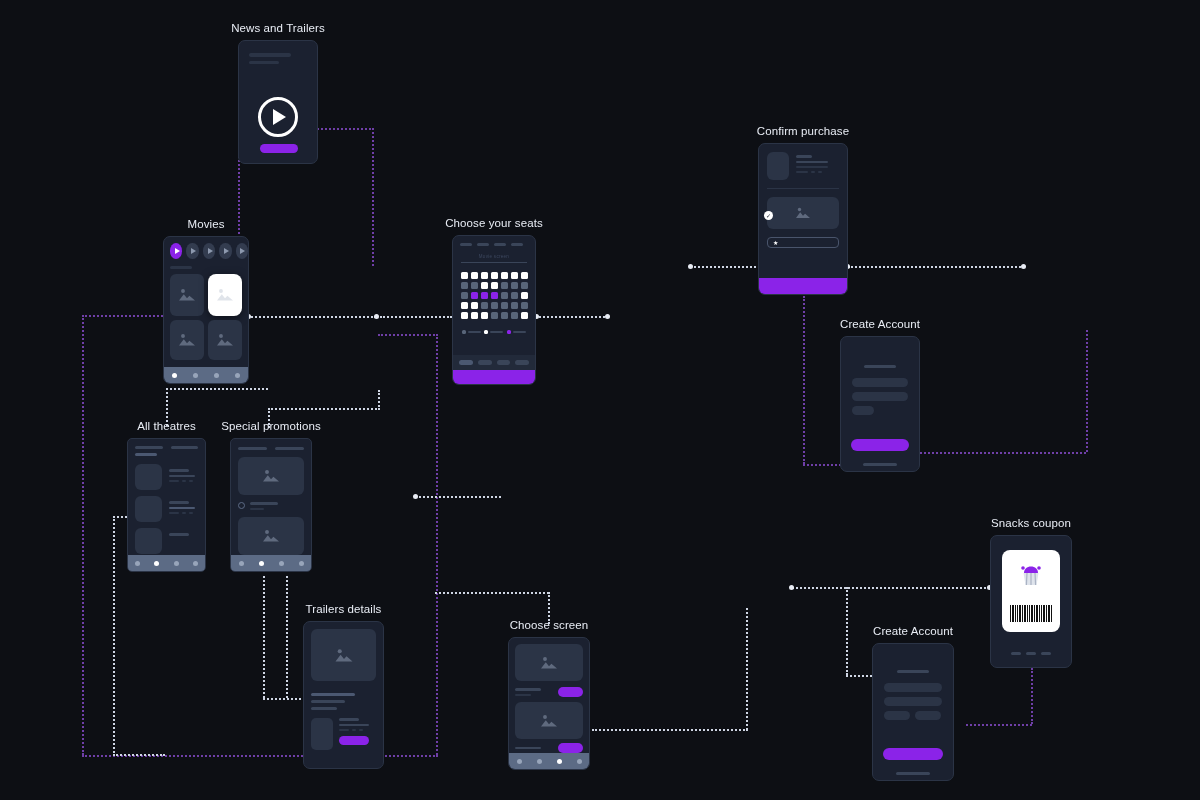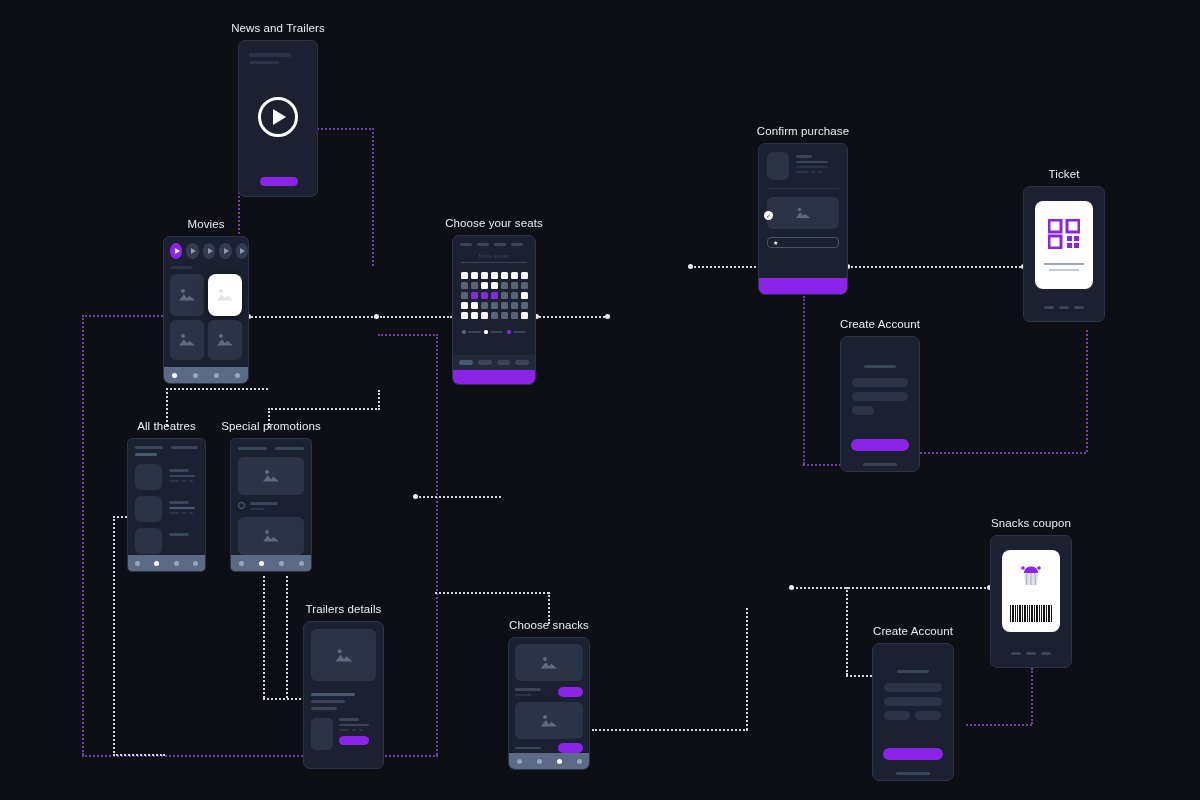--- a/index.html
+++ b/index.html
@@ -185,21 +185,21 @@
   <div class="conn h-white" style="left:592px; top:729px; width:156px;"></div>
   <div class="conn v-white" style="left:746px; top:608px; height:122px;"></div>
 
   <div class="conn h-white" style="left:792px; top:587px; width:198px;"></div>
   <div class="dot" style="left:789px; top:585px;"></div>
   <div class="dot" style="left:987px; top:585px;"></div>
 
   <div class="conn v-white" style="left:846px; top:587px; height:88px;"></div>
   <div class="conn h-white" style="left:846px; top:675px; width:30px;"></div>
 
-  <div class="screen" style="left:238px; top:40px; width:80px; height:157px;">
+  <div class="screen" style="left:238px; top:40px; width:80px; height:124px;">
     <div class="screen-title">News and Trailers</div>
     <div class="phone">
       <div class="bar" style="position:absolute; left:10px; top:12px; width:42px; height:4px;"></div>
       <div class="bar" style="position:absolute; left:10px; top:20px; width:30px; height:3px;"></div>
       <div style="position:absolute; left:50%; top:76px; transform:translate(-50%,-50%);">
         <div class="play-circle">
             <div class="play-tri"></div>
           </div>
       </div>
       <div class="btn-purple" style="position:absolute; left:21px; bottom:10px; width:38px; height:9px;"></div>
@@ -377,45 +377,20 @@
         </div>
         <div class="check-badge" style="position:absolute; left:-3px; top:14px;">✓</div>
       </div>
       <div style="margin:0 8px; height:11px; border:1px solid #49546b; border-radius:4px; display:flex; align-items:center; padding-left:5px;">
         <span class="star-mini">★</span>
       </div>
       <div class="btn-purple square" style="position:absolute; left:0; right:0; bottom:0; height:16px;"></div>
     </div>
   </div>
 
-  <div class="screen" style="left:1023px; top:186px; width:82px; height:136px;">
-    <div class="screen-title">Ticket</div>
-    <div class="phone">
-      <div class="white-card" style="margin:14px 11px 0 11px; height:88px; display:flex; flex-direction:column; align-items:center; justify-content:center;">
-        <div>
-          <svg width="32" height="30" viewBox="0 0 32 30">
-            <rect x="1" y="1" width="12" height="12" fill="none" stroke="#8b23e8" stroke-width="3"></rect>
-            <rect x="19" y="1" width="12" height="12" fill="none" stroke="#8b23e8" stroke-width="3"></rect>
-            <rect x="1" y="17" width="12" height="12" fill="none" stroke="#8b23e8" stroke-width="3"></rect>
-            <rect x="19" y="17" width="5" height="5" fill="#8b23e8"></rect>
-            <rect x="26" y="17" width="5" height="5" fill="#8b23e8"></rect>
-            <rect x="19" y="24" width="5" height="5" fill="#8b23e8"></rect>
-            <rect x="26" y="24" width="5" height="5" fill="#8b23e8"></rect>
-          </svg>
-        </div>
-        <div style="width:40px;height:2px;background:#9aa5b8;margin-top:10px;"></div>
-        <div style="width:30px;height:2px;background:#c4ccd8;margin-top:4px;"></div>
-      </div>
-      <div class="row" style="gap:5px; justify-content:center; position:absolute; left:0; right:0; bottom:12px;">
-        <div class="bar lite" style="width:10px;height:3px;"></div>
-        <div class="bar lite" style="width:10px;height:3px;"></div>
-        <div class="bar lite" style="width:10px;height:3px;"></div>
-      </div>
-    </div>
-  </div>
 
   <div class="screen" style="left:840px; top:336px; width:80px; height:136px;">
     <div class="screen-title">Create Account</div>
     <div class="phone">
       <div class="bar lite" style="margin:28px auto 0 auto; width:32px; height:3px;"></div>
       <div class="col" style="gap:5px; padding:10px 11px 0 11px;">
         <div class="bar" style="height:9px; border-radius:5px;"></div>
         <div class="bar" style="height:9px; border-radius:5px;"></div>
         <div class="bar" style="height:9px; width:22px; border-radius:5px;"></div>
       </div>
@@ -586,21 +561,21 @@
             <div class="bar" style="width:4px;height:2px;"></div>
             <div class="bar" style="width:4px;height:2px;"></div>
           </div>
           <div class="btn-purple" style="width:30px;height:9px;margin-top:2px;"></div>
         </div>
       </div>
     </div>
   </div>
 
   <div class="screen" style="left:508px; top:637px; width:82px; height:133px;">
-    <div class="screen-title">Choose snacks</div>
+    <div class="screen-title">Choose screen</div>
     <div class="phone">
       <div class="img-box" style="margin:6px; height:37px;">
         <div class="img-glyph" style="width:20px;height:16px;">
           <svg viewBox="0 0 24 20">
               <path fill="#8b97ad" d="M2 17l6-8 4 5 3-3 7 6z"></path>
               <circle cx="7" cy="5" r="2.4" fill="#8b97ad"></circle>
             </svg>
         </div>
       </div>
       <div class="row" style="align-items:center; padding:0 6px; gap:6px;">

